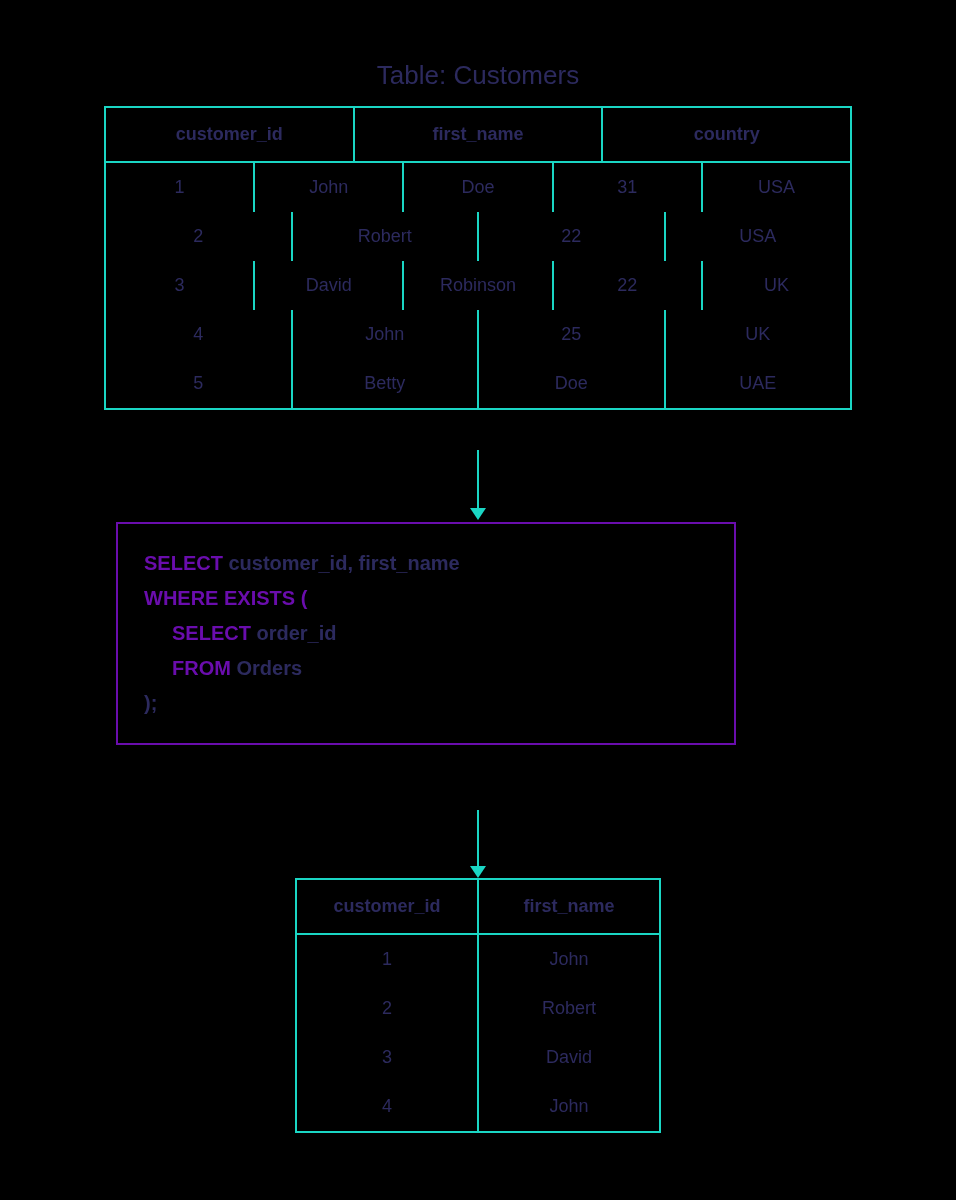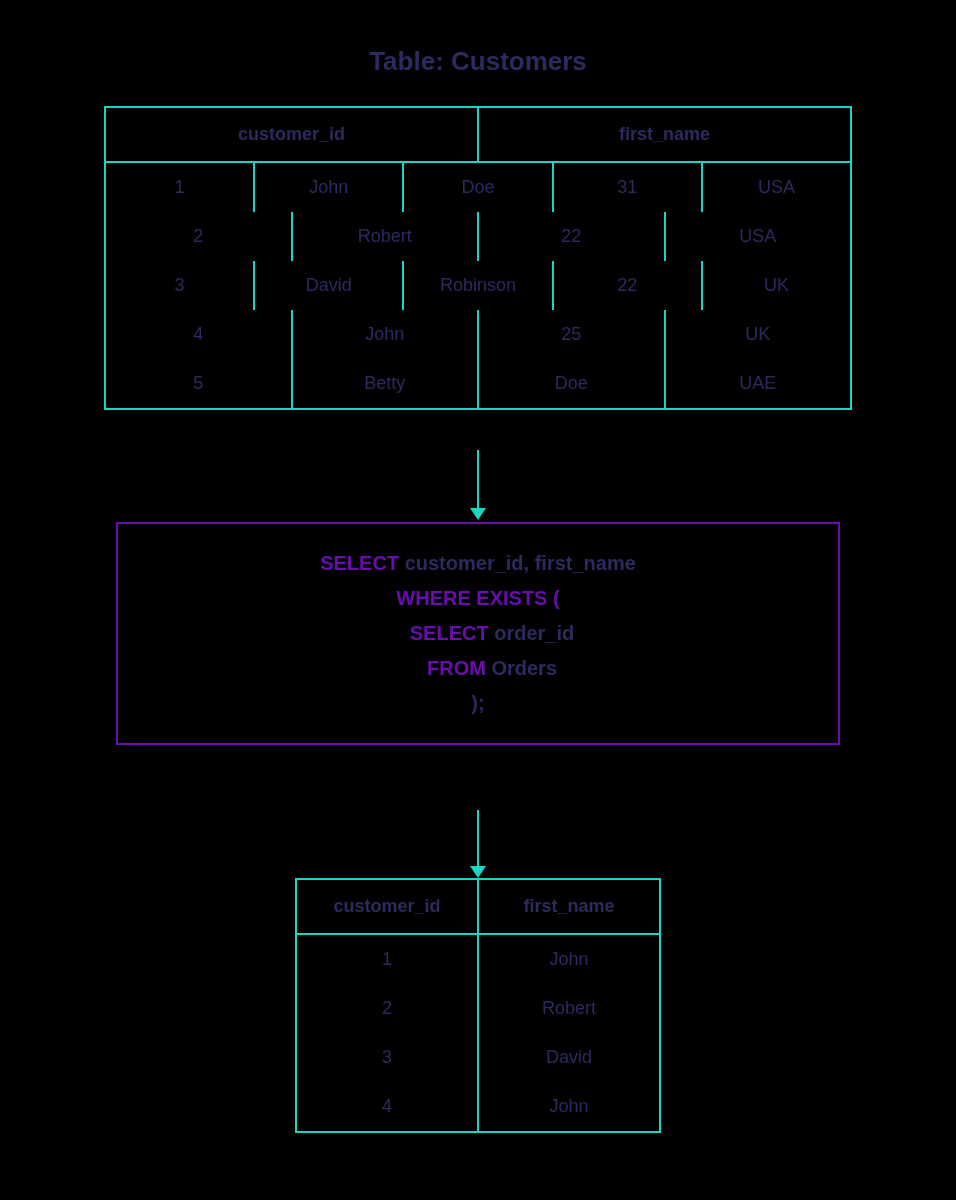--- a/index.html
+++ b/index.html
@@ -6,26 +6,26 @@
   body {
     background: #000000;
     font-family: "Segoe UI", Arial, sans-serif;
     width: 956px;
     height: 1200px;
     position: relative;
     color: #2c2a5e;
   }
   .title {
     position: absolute;
-    top: 46px;
+    top: 60px;
     left: 0;
     width: 100%;
     text-align: center;
     font-size: 26px;
-    font-weight: 700;
+    font-weight: 400;
     color: #2c2a5e;
   }
   
   .customers {
     position: absolute;
     top: 106px;
     left: 104px;
     width: 748px;
     border: 2px solid #1ad6c4;
     background: transparent;
@@ -46,28 +46,27 @@
     border-bottom: 2px solid #1ad6c4;
   }
   .customers .cell + .cell {
     border-left: 2px solid #1ad6c4;
   }
   
   .sqlbox {
     position: absolute;
     top: 522px;
     left: 116px;
-    width: 724px;
+    width: 620px;
     border: 2px solid #6a0dad;
     padding: 22px 26px;
     font-family: "Segoe UI", Arial, sans-serif;
     font-size: 20px;
     line-height: 1.75;
     font-weight: 600;
-    text-align: center;
   }
   .kw     { color: #6a0dad; font-weight: 700; }
   .ident  { color: #2c2a5e; }
   .indent { display: inline-block; width: 28px; }
   
   .result {
     position: absolute;
     top: 878px;
     left: 295px;
     width: 366px;
@@ -114,20 +113,21 @@
 </style>
 </head>
 <body>
 
 <div class="title">Table: Customers</div>
 
 <div class="customers">
   <div class="row hdr">
     <div class="cell">customer_id</div>
     <div class="cell">first_name</div>
+    <div class="cell">country</div>
   </div>
   <div class="row">
     <div class="cell">1</div>
     <div class="cell">John</div>
     <div class="cell">Doe</div>
     <div class="cell">31</div>
     <div class="cell">USA</div>
   </div>
   <div class="row">
     <div class="cell">2</div>

